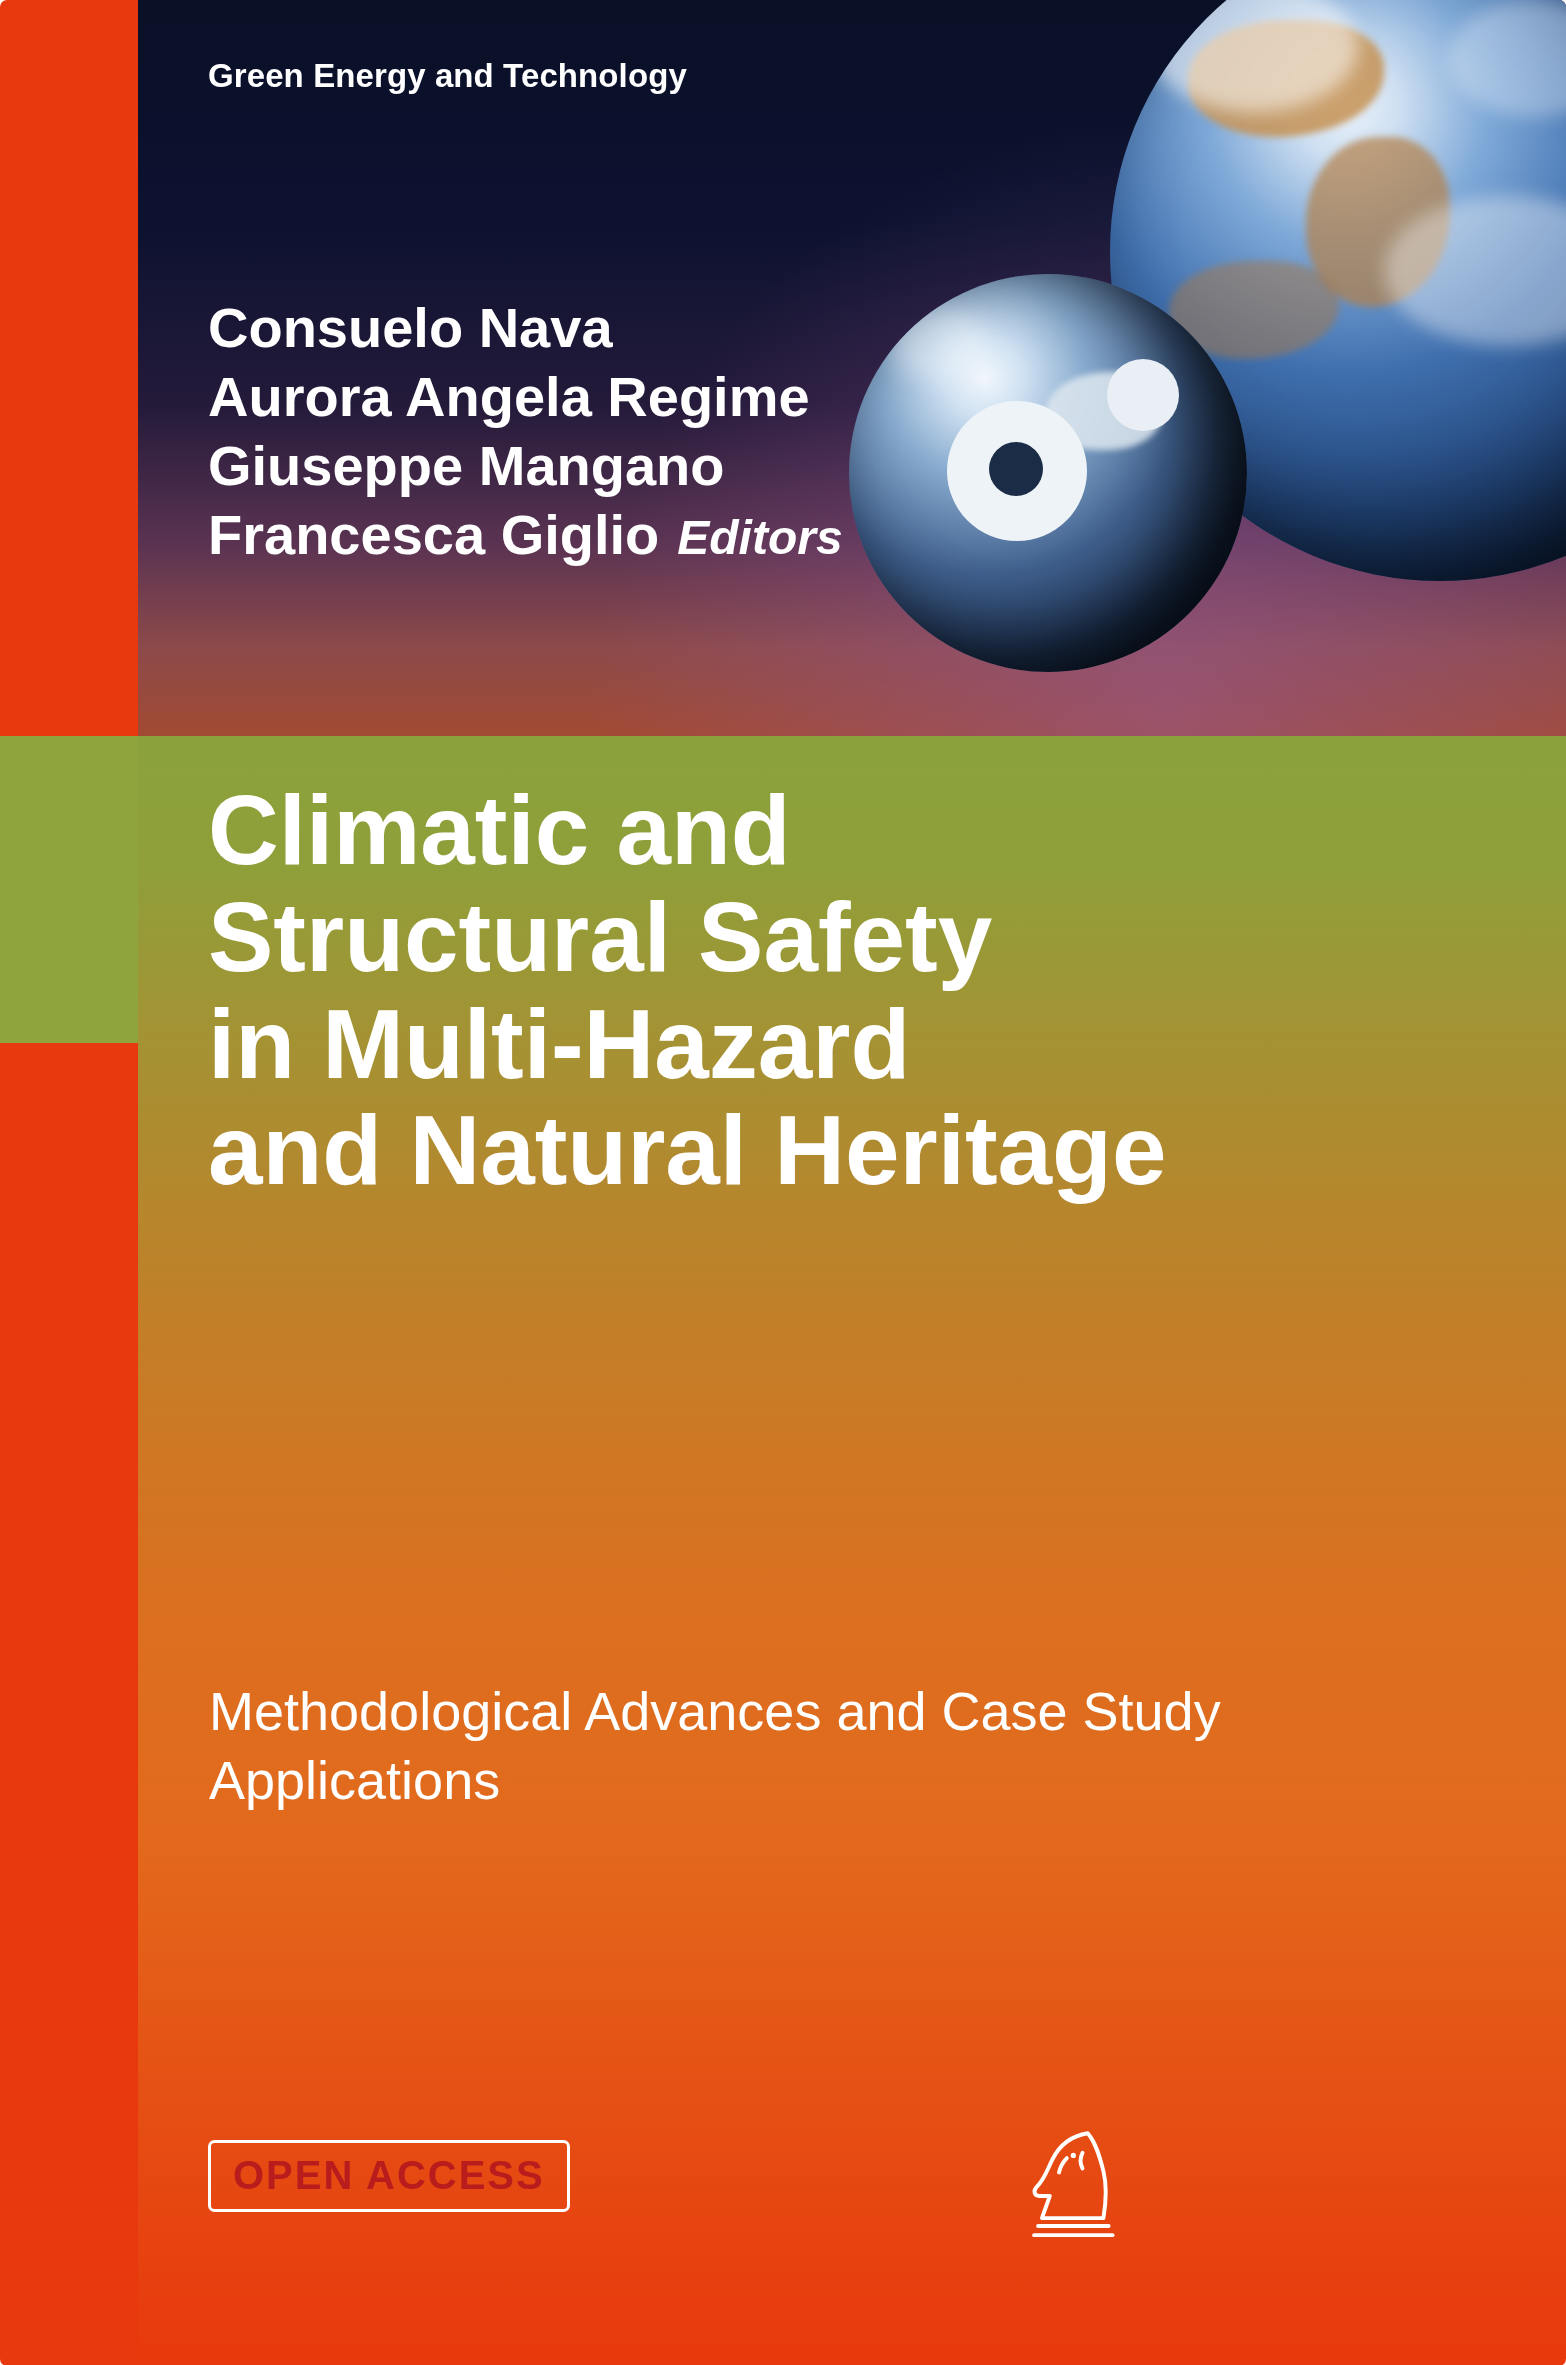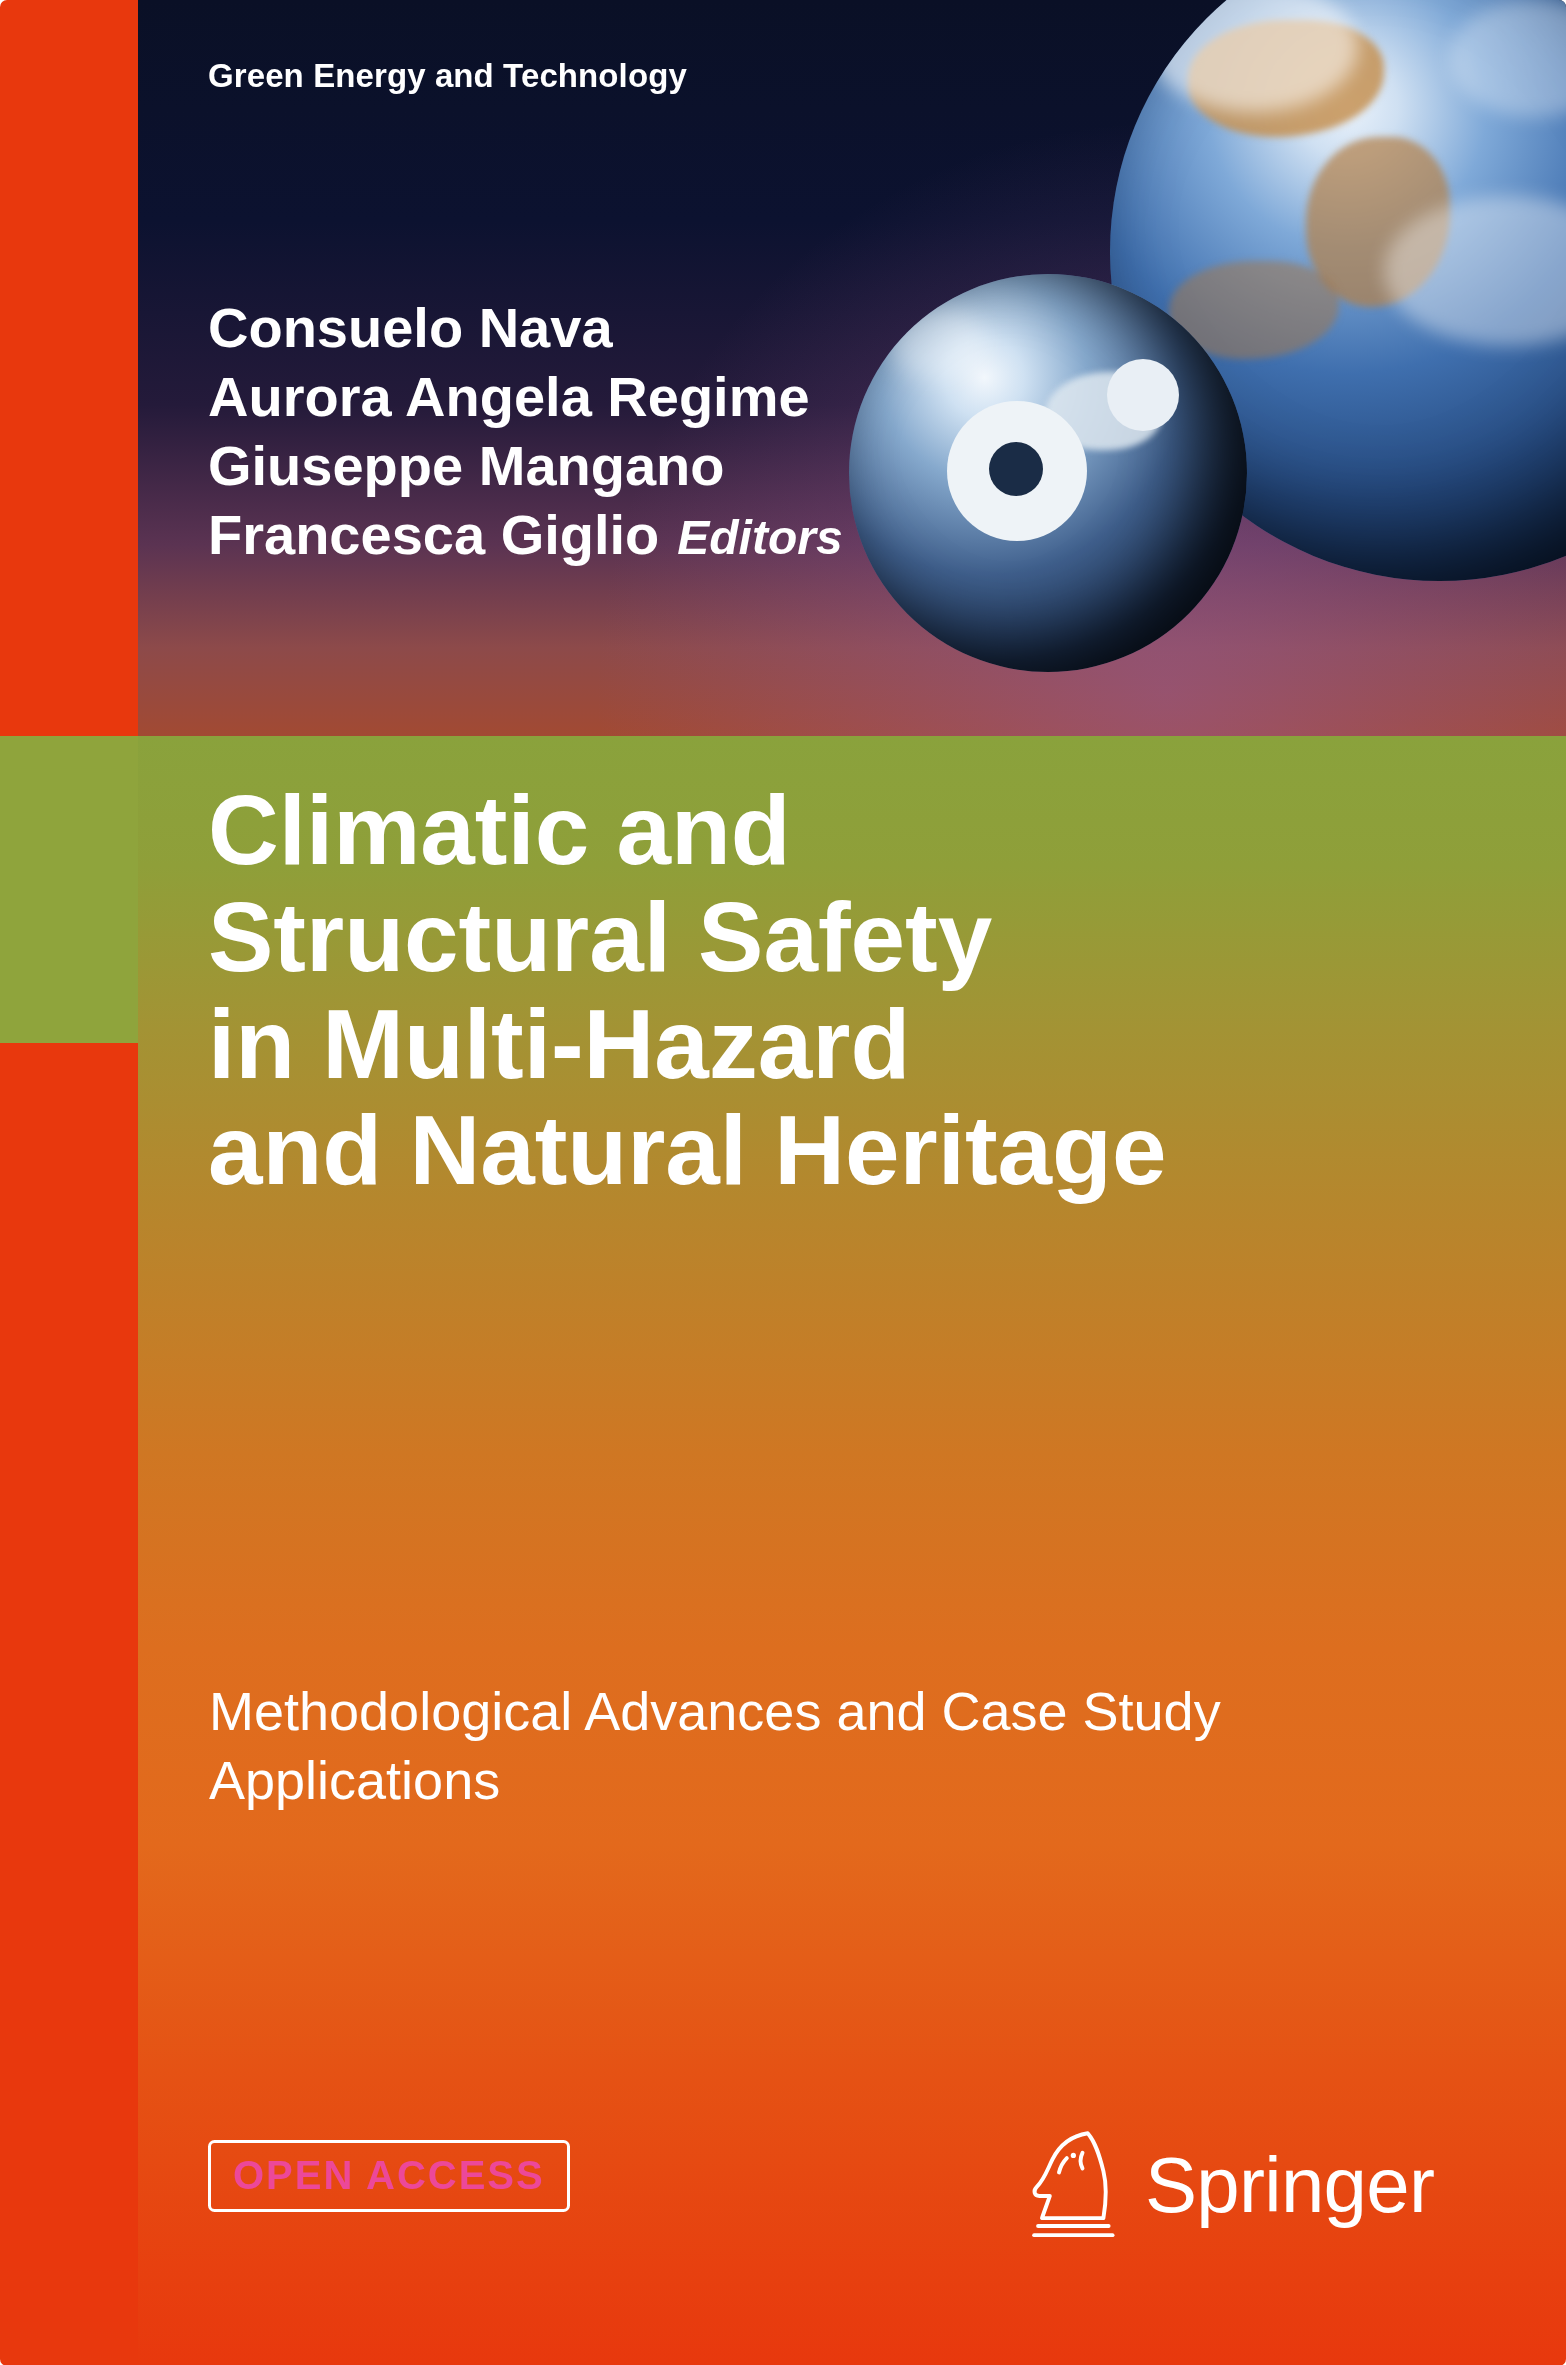--- a/index.html
+++ b/index.html
@@ -241,21 +241,21 @@
 
   
   .open-access {
     position: absolute;
     left: 208px;
     top: 2140px;
     z-index: 8;
     border: 3.9px solid #ffffff;
     border-radius: 6.5px;
     padding: 11.7px 22px 14.4px 22px;
-    color: #ec4899;
+    color: #b91c1c;
     font-size: 40px;
     font-weight: bold;
     letter-spacing: 2px;
     line-height: 1;
   }
 
   
   .springer {
     position: absolute;
     left: 1025px;
@@ -335,17 +335,16 @@
         <g fill="none" stroke="#ffffff" stroke-width="6" stroke-linejoin="round" stroke-linecap="round">
           <path d="M96 14 C70 18 52 34 42 54 C34 70 30 84 18 96 C12 102 14 110 22 110 L38 110 C34 122 30 132 26 144 L120 144 C124 120 126 96 120 72 C114 48 108 28 96 14 Z"></path>
           <path d="M64 52 C58 58 54 66 52 74"></path>
           <path d="M88 44 C84 52 84 60 88 68"></path>
           <circle cx="74" cy="48" r="4" fill="#ffffff" stroke="none"></circle>
           <path d="M20 156 L128 156"></path>
           <path d="M14 170 L134 170"></path>
         </g>
       </svg>
     </span>
-    <span class="springer-name">Springer</span>
   </div>
 
 </div>
 
 
 </body></html>

